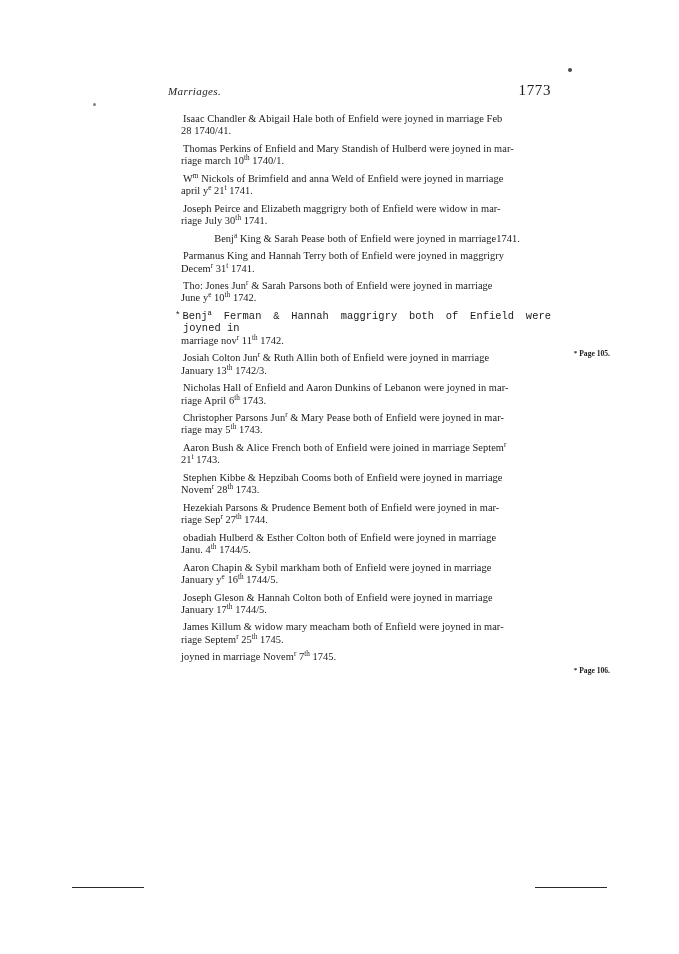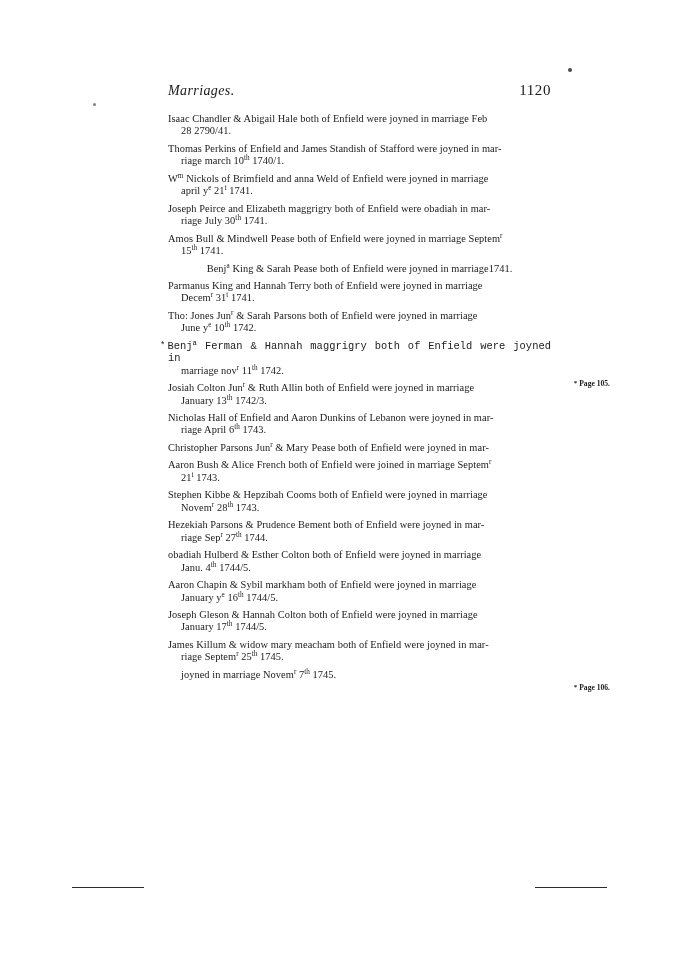--- a/index.html
+++ b/index.html
@@ -33,21 +33,21 @@
     position: absolute;
     left: 168px;
     top: 82px;
     width: 383px;
     display: flex;
     align-items: baseline;
     justify-content: space-between;
   }
   .header-title {
     font-style: italic;
-    font-size: 14px;
+    font-size: 11px;
     letter-spacing: .4px;
   }
   .header-year {
     font-size: 15px;
     letter-spacing: .6px;
   }
 
   .body-col {
     position: absolute;
     left: 168px;
@@ -59,20 +59,21 @@
     font-size: 10.4px;
     line-height: 12.4px;
     text-align: justify;
     text-justify: inter-word;
     margin-bottom: 5.1px;
     padding-left: 0;
     letter-spacing: .05px;
   }
   .entry .line1 {
     display: block;
+    margin-left: 15px;
   }
   .entry .line2 {
     display: block;
     padding-left: 13px;
   }
   .entry.starred .line1 {
     text-indent: -8px;
     font-family: Liberation Mono, monospace;
   }
   .star {
@@ -120,52 +121,48 @@
 </head>
 <body>
 
 <div class="page">
 
   <div class="speck speck-1"></div>
   <div class="speck speck-2"></div>
 
   <div class="header">
     <div class="header-title">Marriages.</div>
-    <div class="header-year">1120</div>
+    <div class="header-year">1773</div>
   </div>
 
   <div class="body-col" id="entries">
       <div class="entry">
         <span class="line1">Isaac Chandler &amp; Abigail Hale both of Enfield were joyned in marriage Feb</span>
-        <span class="line2">28 2790/41.</span>
-      </div>
-      <div class="entry">
-        <span class="line1">Thomas Perkins of Enfield and James Standish of Stafford were joyned in mar-</span>
+        <span class="line2">28 1740/41.</span>
+      </div>
+      <div class="entry">
+        <span class="line1">Thomas Perkins of Enfield and Mary Standish of Hulberd were joyned in mar-</span>
         <span class="line2">riage march 10<sup>th</sup> 1740/1.</span>
       </div>
       <div class="entry">
         <span class="line1">W<sup>m</sup> Nickols of Brimfield and anna Weld of Enfield were joyned in marriage</span>
         <span class="line2">april y<sup>e</sup> 21<sup>t</sup> 1741.</span>
       </div>
       <div class="entry">
-        <span class="line1">Joseph Peirce and Elizabeth maggrigry both of Enfield were obadiah in mar-</span>
+        <span class="line1">Joseph Peirce and Elizabeth maggrigry both of Enfield were widow in mar-</span>
         <span class="line2">riage July 30<sup>th</sup> 1741.</span>
-      </div>
-      <div class="entry">
-        <span class="line1">Amos Bull &amp; Mindwell Pease both of Enfield were joyned in marriage Septem<sup>r</sup></span>
-        <span class="line2">15<sup>th</sup> 1741.</span>
       </div>
       <div class="entry entry-spread">
         <span class="line1">
           <span>Benj<sup>a</sup> King &amp; Sarah Pease both of Enfield were joyned in marriage</span>
           <span>1741.</span>
         </span>
       </div>
       <div class="entry">
-        <span class="line1">Parmanus King and Hannah Terry both of Enfield were joyned in marriage</span>
+        <span class="line1">Parmanus King and Hannah Terry both of Enfield were joyned in maggrigry</span>
         <span class="line2">Decem<sup>r</sup> 31<sup>t</sup> 1741.</span>
       </div>
       <div class="entry">
         <span class="line1">Tho: Jones Jun<sup>r</sup> &amp; Sarah Parsons both of Enfield were joyned in marriage</span>
         <span class="line2">June y<sup>e</sup> 10<sup>th</sup> 1742.</span>
       </div>
       <div class="entry starred">
         <span class="line1"><span class="star">*</span>Benj<sup>a</sup> Ferman &amp; Hannah maggrigry both of Enfield were joyned in</span>
         <span class="line2">marriage nov<sup>r</sup> 11<sup>th</sup> 1742.</span>
         <span class="marginnote"><span class="star">*</span>Page 105.</span>
@@ -173,20 +170,21 @@
       <div class="entry">
         <span class="line1">Josiah Colton Jun<sup>r</sup> &amp; Ruth Allin both of Enfield were joyned in marriage</span>
         <span class="line2">January 13<sup>th</sup> 1742/3.</span>
       </div>
       <div class="entry">
         <span class="line1">Nicholas Hall of Enfield and Aaron Dunkins of Lebanon were joyned in mar-</span>
         <span class="line2">riage April 6<sup>th</sup> 1743.</span>
       </div>
       <div class="entry">
         <span class="line1">Christopher Parsons Jun<sup>r</sup> &amp; Mary Pease both of Enfield were joyned in mar-</span>
+        <span class="line2">riage may 5<sup>th</sup> 1743.</span>
       </div>
       <div class="entry">
         <span class="line1">Aaron Bush &amp; Alice French both of Enfield were joined in marriage Septem<sup>r</sup></span>
         <span class="line2">21<sup>t</sup> 1743.</span>
       </div>
       <div class="entry">
         <span class="line1">Stephen Kibbe &amp; Hepzibah Cooms both of Enfield were joyned in marriage</span>
         <span class="line2">Novem<sup>r</sup> 28<sup>th</sup> 1743.</span>
       </div>
       <div class="entry">

